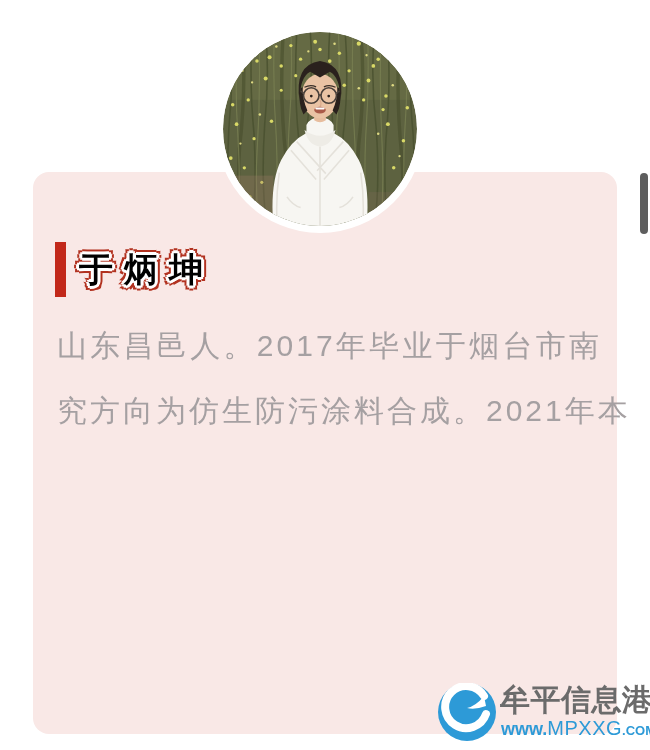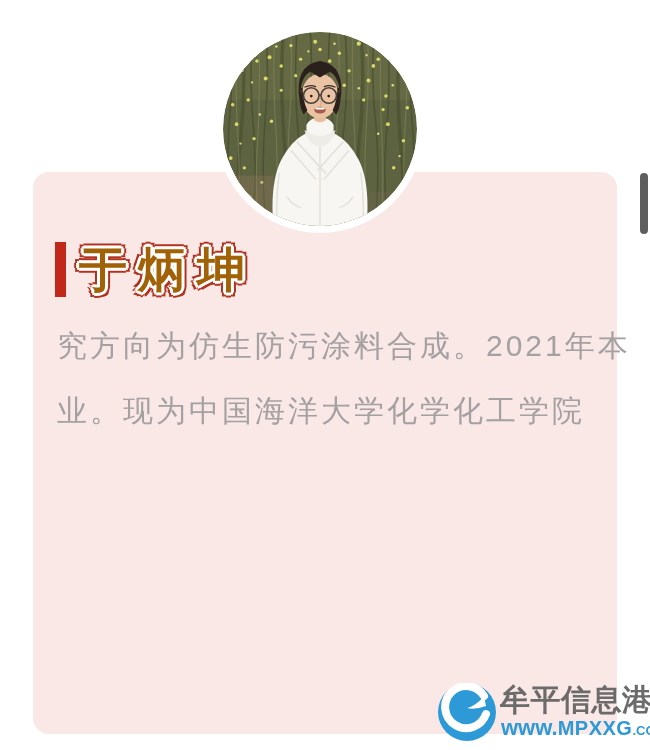--- a/index.html
+++ b/index.html
@@ -40,24 +40,24 @@
     display:flex; align-items:center;
     z-index:2;
   }
   .name-bar {
     width:11px; height:55px;
     background:#c2281a;
     margin-right:13px;
     flex:0 0 auto;
   }
   .profile-name {
-    font-size:48px;
+    font-size:34px;
     font-weight:bold;
     letter-spacing:11px;
-    color:#a16207;
+    color:#000000;
     line-height:55px;
     white-space:nowrap;
     text-shadow:
       -2px -2px 0 #fff, 2px -2px 0 #fff, -2px 2px 0 #fff, 2px 2px 0 #fff,
       -3px 0 0 #fff, 3px 0 0 #fff, 0 -3px 0 #fff, 0 3px 0 #fff,
       -4px -4px 0 #b23220, 4px -4px 0 #b23220, -4px 4px 0 #b23220, 4px 4px 0 #b23220,
       -5px 0 0 #b23220, 5px 0 0 #b23220, 0 -5px 0 #b23220, 0 5px 0 #b23220;
   }
 
   
@@ -99,22 +99,22 @@
   .wm-logo { width:58px; height:58px; flex:0 0 auto; margin-right:4px; }
   .wm-text { display:flex; flex-direction:column; }
   .wm-site-name {
     font-size:30px;
     font-weight:bold;
     color:#6b6b6b;
     line-height:34px;
     letter-spacing:0.5px;
   }
   .wm-url { display:flex; align-items:baseline; line-height:20px; margin-top:1px; padding-left:1px; }
-  .wm-www  { color:#2d9ad7; font-size:22px; font-weight:bold; }
-  .wm-domain { color:#2d9ad7; font-size:20px; font-weight:bold; letter-spacing:0.5px; }
+  .wm-www  { color:#2d9ad7; font-size:18px; font-weight:bold; }
+  .wm-domain { color:#2d9ad7; font-size:20px; font-weight:normal; letter-spacing:0.5px; }
   .wm-tld  { color:#2d9ad7; font-size:13px; font-weight:bold; text-transform:uppercase; }
 </style>
 </head>
 <body>
 
 <div class="page">
 
   <div class="card"></div>
 
   <div class="avatar">
@@ -259,22 +259,22 @@
       </g>
     </svg>
   </div>
 
   <div class="name-row">
     <div class="name-bar"></div>
     <div class="profile-name">于炳坤</div>
   </div>
 
   <div class="bio">
+    <div class="bio-line">山东昌邑人。2017年毕业于烟台市南</div>
     <div class="bio-line">究方向为仿生防污涂料合成。2021年本</div>
-    <div class="bio-line">业。现为中国海洋大学化学化工学院</div>
   </div>
 
   <div class="scroll-thumb"></div>
 
   <div class="watermark">
     <svg class="wm-logo" viewBox="0 0 58 58" aria-hidden="true">
       <circle cx="29" cy="29" r="29" fill="#2d9ad7"></circle>
       <path d="M46 13 A 21 21 0 1 0 48 31" stroke="#ffffff" stroke-width="8" fill="none" stroke-linecap="round"></path>
       <path d="M46 13 q-8 10 -17 12 q8 2 19 -2 Z" fill="#ffffff"></path>
     </svg>

